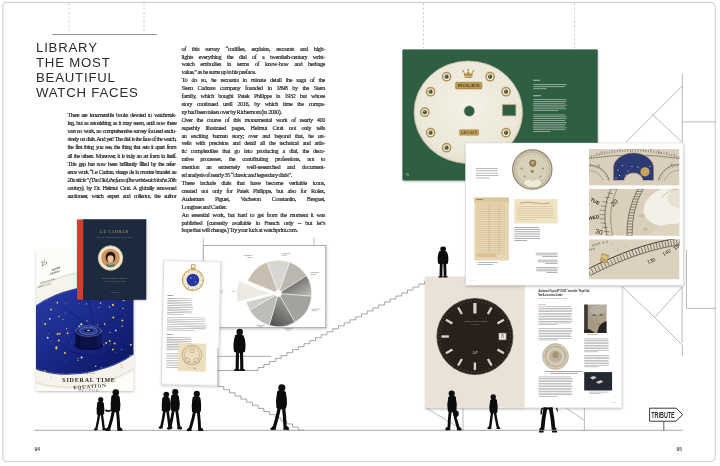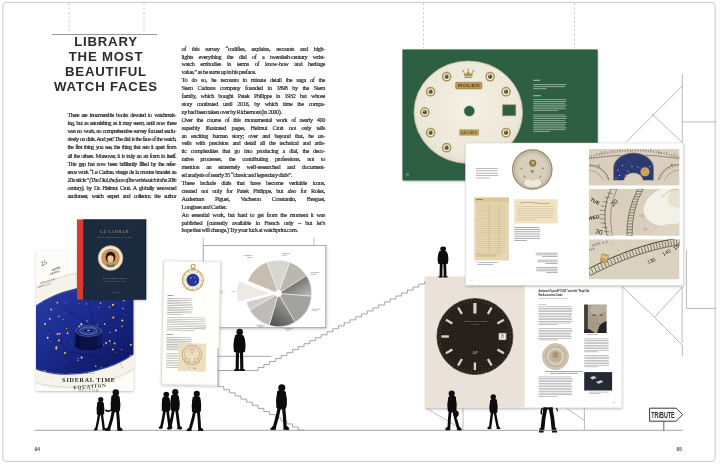--- a/index.html
+++ b/index.html
@@ -1,16 +1,16 @@
 <!DOCTYPE html>
 <html><head><meta charset="utf-8"><style>
 html,body{margin:0;padding:0;background:#fff;}
 #page{position:relative;width:720px;height:466px;overflow:hidden;background:#fff;font-family:"Liberation Sans",sans-serif;}
-#title{position:absolute;left:36px;top:34px;width:140px;text-align:center;
- font-size:13.2px;line-height:15.1px;color:#2b2b2b;letter-spacing:0.8px;font-weight:700;}
+#title{position:absolute;left:36px;top:40px;width:140px;text-align:left;
+ font-size:13.2px;line-height:15.1px;color:#2b2b2b;letter-spacing:0.8px;font-weight:400;}
 .col{position:absolute;font-family:"Liberation Serif",serif;font-size:6.3px;color:#222;
  letter-spacing:-0.42px;word-spacing:-0.3px;-webkit-text-stroke:0.15px #2a2a2a;}
 #c1{left:67.5px;top:111.3px;width:108.5px;line-height:8.05px;letter-spacing:-0.68px;word-spacing:-0.2px;}
 #c2{left:181.5px;top:44.6px;width:143.5px;line-height:7.9px;}
 .jl{text-align:justify;text-align-last:justify;white-space:nowrap;}
 .nl{text-align:left;white-space:nowrap;}
 </style></head>
 <body>
 <div id="page">
 <svg xmlns="http://www.w3.org/2000/svg" width="720" height="466" viewBox="0 0 720 466" style="position:absolute;left:0;top:0">

